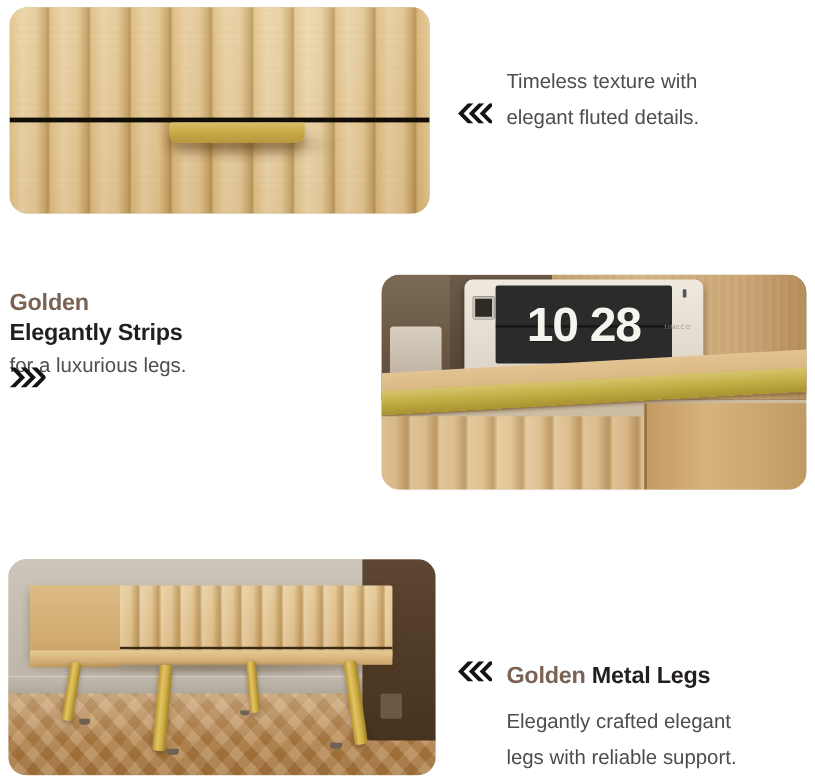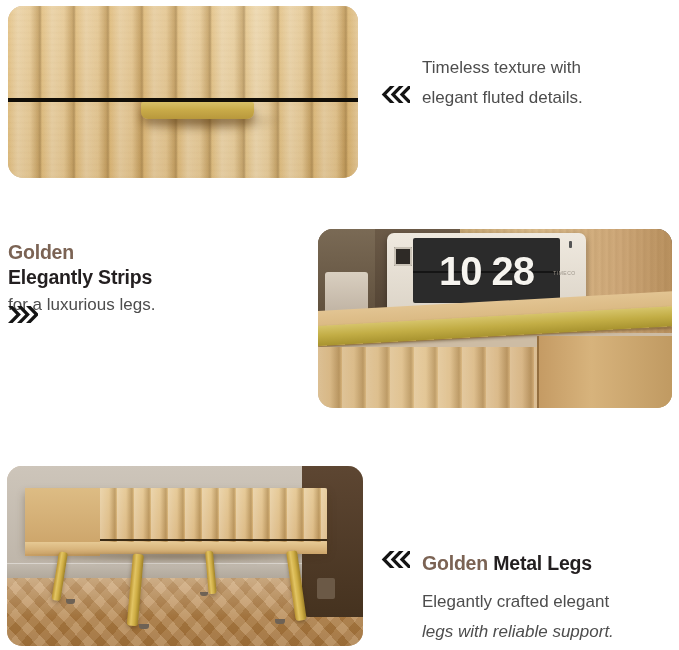--- a/index.html
+++ b/index.html
@@ -274,16 +274,16 @@
     <div class="chev" style="left:0px;top:44px;">
       <svg width="30" height="17" viewBox="0 0 30 17">
         <g fill="#141414">
           <polygon points="10,0 14.6,0 6.3,8.5 14.6,17 10,17 1.7,8.5"></polygon>
           <polygon points="19,0 23.6,0 15.3,8.5 23.6,17 19,17 10.7,8.5"></polygon>
           <polygon points="28,0 32.6,0 24.3,8.5 32.6,17 28,17 19.7,8.5"></polygon>
         </g>
       </svg>
     </div>
     <div class="body" style="margin-left:42px;margin-top:11px;">Elegantly crafted elegant</div>
-    <div class="body" style="margin-left:42px;font-style:italic;">legs with reliable support.</div>
+    <div class="body" style="margin-left:42px;">legs with reliable support.</div>
   </div>
 
 </div>
 
 </body></html>

